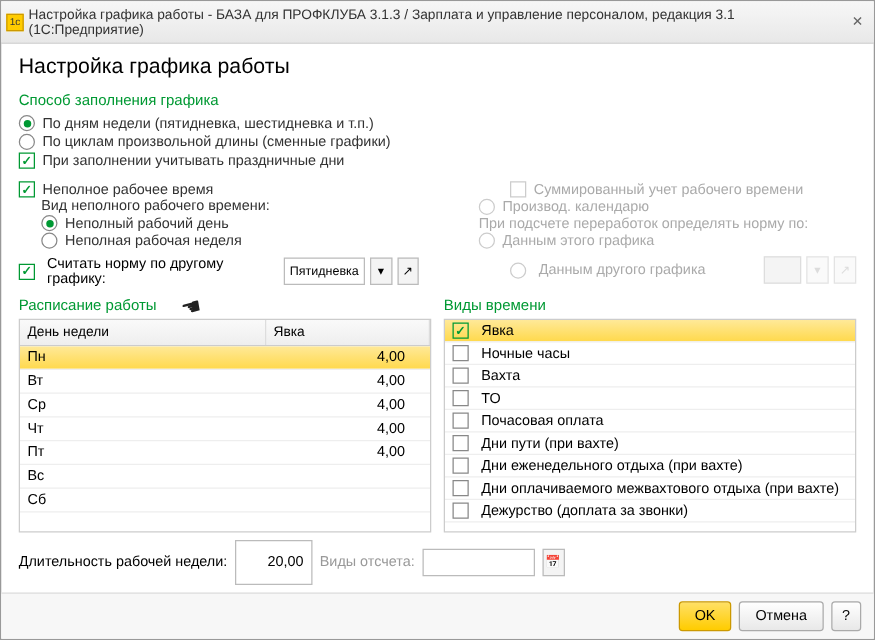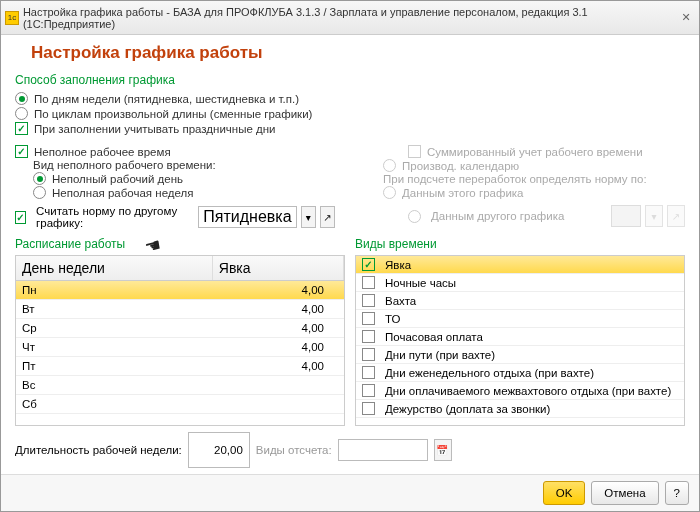--- a/index.html
+++ b/index.html
@@ -3,39 +3,39 @@
 <meta charset="utf-8">
 <style>
   * { box-sizing: border-box; font-family: Arial, sans-serif; }
   body { margin: 0; background: #eee; }
   .window { width: 700px; height: 512px; background: #fff; border: 1px solid #999; display: flex; flex-direction: column; }
   .titlebar { height: 34px; background: linear-gradient(#f7f7f7,#e8e8e8); border-bottom: 1px solid #ccc; display: flex; align-items: center; font-size: 11px; color: #333; padding: 0 4px; }
   .titlebar .icon { width: 14px; height: 14px; background: #ffcc00; border: 1px solid #cc9900; margin-right: 4px; font-size: 8px; display:flex; align-items:center; justify-content:center; }
   .titlebar .spacer { flex: 1; }
   .titlebar .close { width: 18px; text-align: center; color: #666; cursor: pointer; }
   .content { flex: 1; padding: 6px 14px 0 14px; overflow: hidden; display:flex; flex-direction:column; }
-  h1 { font-size: 17px; font-weight: bold; color: #c2410c; margin: 2px 0 8px 16px; }
+  h1 { font-size: 17px; font-weight: normal; color: #000000; margin: 2px 0 8px 0; }
   .section-title { font-size: 12px; color: #009933; margin: 2px 0 4px 0; }
   .row { display: flex; align-items: center; font-size: 11.5px; color: #333; margin: 1px 0; }
   .radio, .check { width: 13px; height: 13px; border: 1px solid #888; margin-right: 6px; display:inline-flex; align-items:center; justify-content:center; font-size:10px; }
   .radio { border-radius: 50%; }
   .radio.sel::after { content:""; width:6px; height:6px; background:#009933; border-radius:50%; }
   .check.sel { color:#009933; border-color:#009933; }
   .check.sel::after { content:"✓"; font-weight:bold; }
   .disabled { color: #aaa; margin-left: 43px; }
   .disabled .radio, .disabled .check { border-color:#ccc; }
   .two-col { display:flex; gap: 30px; }
   .col { flex:1; }
   .field-row { display:flex; align-items:center; font-size:11.5px; margin-top:4px; gap:4px;}
-  .combo { height:22px; border:1px solid #bbb; display:flex; align-items:center; padding:0 4px; font-size:16px; flex:1; background:#fff;}
+  .combo { height:22px; border:1px solid #bbb; display:flex; align-items:center; padding:0 4px; font-size:10px; flex:1; background:#fff;}
   .combo.disabled { background:#f4f4f4; color:#aaa; border-color:#ddd;}
   .btn-small { width:18px; height:22px; border:1px solid #bbb; background:#f4f4f4; display:flex; align-items:center; justify-content:center; font-size:10px; }
   .tables { display:flex; gap:10px; margin-top:6px; flex:1; min-height:0;}
   .tbl-wrap { flex:1; border:1px solid #ccc; display:flex; flex-direction:column; min-height:0;}
-  .tbl-head { display:flex; background:linear-gradient(#fafafa,#eee); border-bottom:1px solid #ccc; font-size:14px; }
+  .tbl-head { display:flex; background:linear-gradient(#fafafa,#eee); border-bottom:1px solid #ccc; font-size:11px; }
   .tbl-head div { padding:4px 6px; border-right:1px solid #ddd; }
   .tbl-body { flex:1; overflow-y:auto; font-size:11.5px;}
   .tr { display:flex; border-bottom:1px solid #eee; }
   .tr div { padding:3px 6px; }
   .tr.sel { background: linear-gradient(#ffe998,#ffd94d); align-items: center; }
   .c-day { width:60%; }
   .c-val { width:40%; text-align:right; padding-right:20px !important;}
   .vt-row { display:flex; align-items:center; padding:2px 6px; border-bottom:1px solid #eee; font-size:11.5px;}
   .vt-row.sel { background: linear-gradient(#ffe998,#ffd94d); }
   .vt-row .check { margin-right:10px; }

